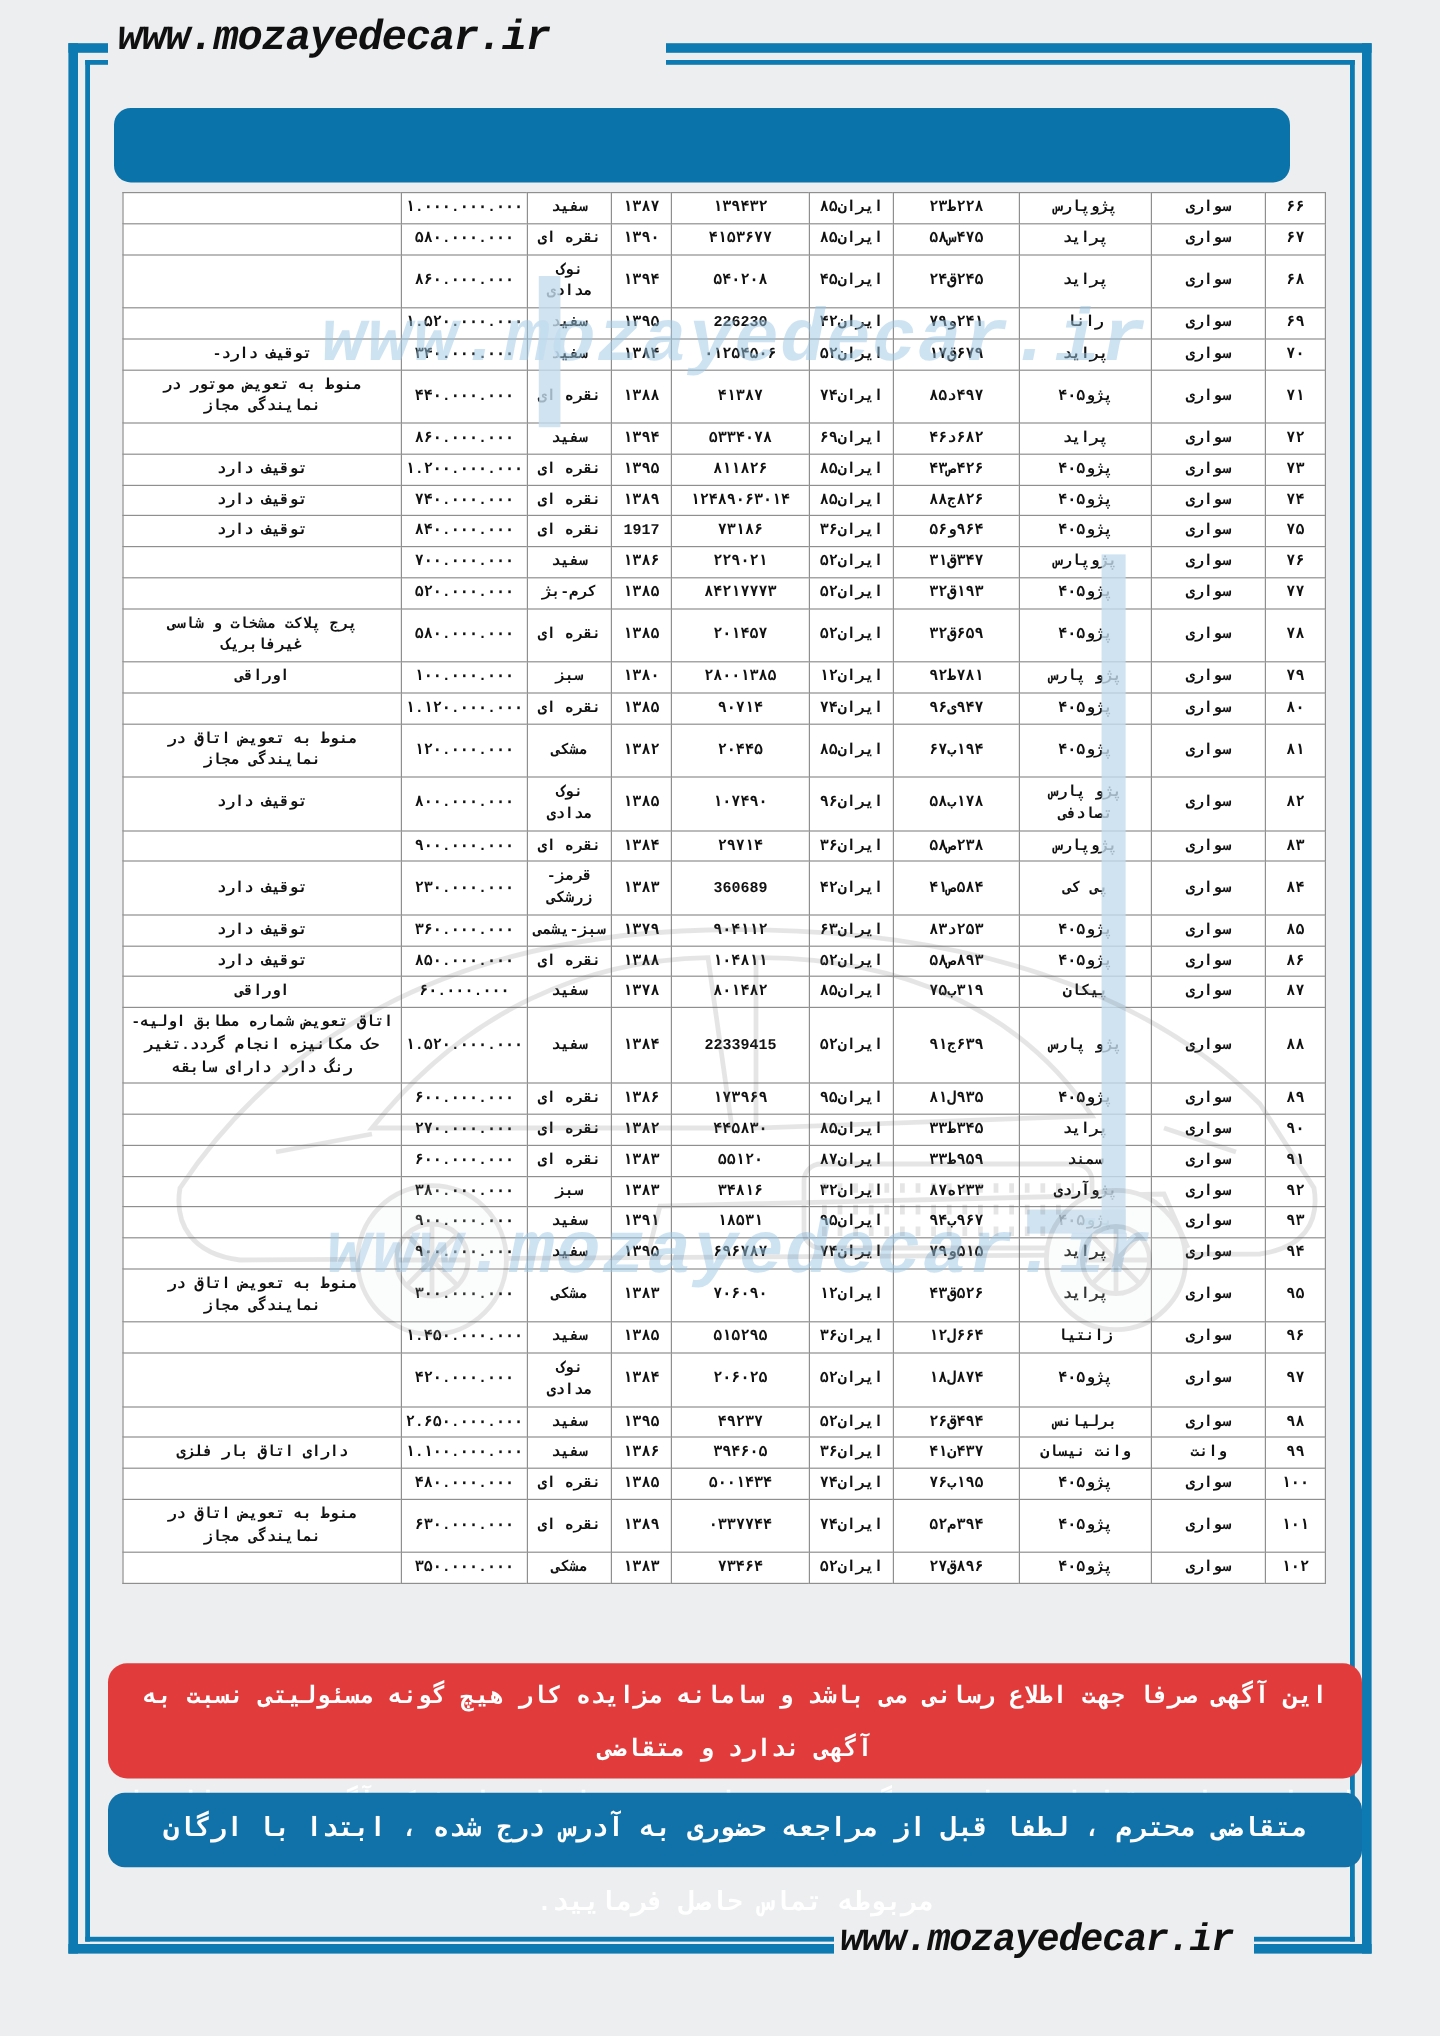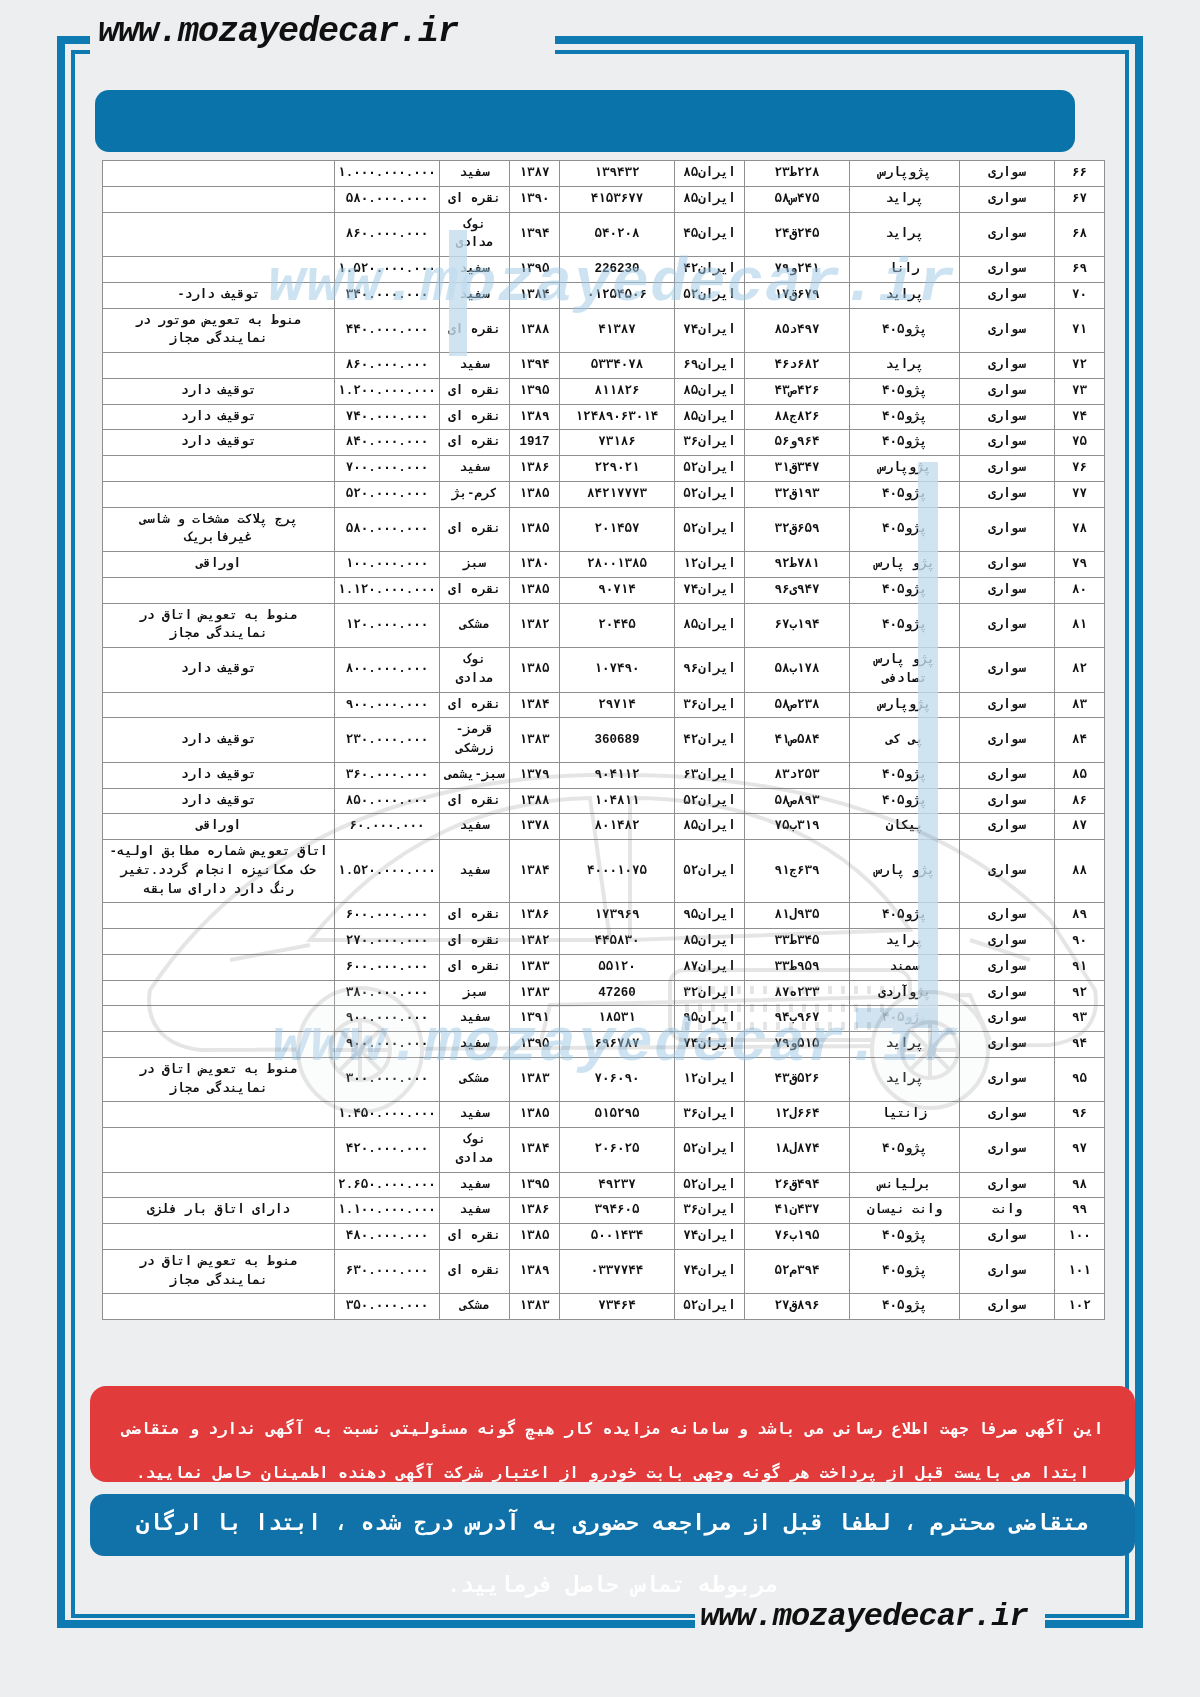--- a/index.html
+++ b/index.html
@@ -25,21 +25,21 @@
   
   .wm{position:absolute;color:#9cc8e6;pointer-events:none;white-space:nowrap;z-index:3;}
   .wm-brand{font-style:italic;font-weight:900;font-size:62px;opacity:.5;letter-spacing:1px;}
   .wm-fa{font-weight:bold;font-size:80px;opacity:.45;letter-spacing:4px;direction:rtl;}
   .bk{position:absolute;background:#c3dcee;opacity:.8;pointer-events:none;z-index:3;}
   .car{position:absolute;left:110px;top:690px;opacity:.16;z-index:3;pointer-events:none;}
   
   .notice{position:absolute;left:90px;width:1045px;color:#fff;font-weight:800;
           direction:rtl;text-align:center;z-index:4;}
   .notice-red{top:1386px;height:96px;background:#e23b3b;border-radius:16px;
-              font-size:16px;line-height:44px;padding-top:22px;box-sizing:border-box;}
+              font-size:20px;line-height:44px;padding-top:7px;box-sizing:border-box;}
   .notice-blue{top:1494px;height:62px;background:#1172a9;border-radius:14px;
                font-size:22px;line-height:62px;}
   .z-top{z-index:5;}
 </style>
 </head>
 <body>
 
 <div class="page">
 
   <div>
@@ -336,21 +336,21 @@
             <td class="c-color">سفید</td>
             <td class="c-price num">۶۰.۰۰۰.۰۰۰</td>
             <td class="c-note">اوراقی</td>
           </tr>
           <tr>
             <td class="c-no num">۸۸</td>
             <td class="c-type">سواری</td>
             <td class="c-name">پژو پارس</td>
             <td class="c-plate num">۹۱ج۶۳۹</td>
             <td class="c-region">ایران۵۲</td>
-            <td class="c-serial num">۴۰۰۰۱۰۷۵</td>
+            <td class="c-serial num">22339415</td>
             <td class="c-year num">۱۳۸۴</td>
             <td class="c-color">سفید</td>
             <td class="c-price num">۱.۵۲۰.۰۰۰.۰۰۰</td>
             <td class="c-note">اتاق تعویض شماره مطابق اولیه- حک مکانیزه انجام گردد.تغیر رنگ دارد دارای سابقه</td>
           </tr>
           <tr>
             <td class="c-no num">۸۹</td>
             <td class="c-type">سواری</td>
             <td class="c-name">پژو۴۰۵</td>
             <td class="c-plate num">۸۱ل۹۳۵</td>
@@ -384,21 +384,21 @@
             <td class="c-color">نقره ای</td>
             <td class="c-price num">۶۰۰.۰۰۰.۰۰۰</td>
             <td class="c-note"></td>
           </tr>
           <tr>
             <td class="c-no num">۹۲</td>
             <td class="c-type">سواری</td>
             <td class="c-name">پژوآردی</td>
             <td class="c-plate num">۸۷ه۲۳۳</td>
             <td class="c-region">ایران۳۲</td>
-            <td class="c-serial num">47260</td>
+            <td class="c-serial num">۳۴۸۱۶</td>
             <td class="c-year num">۱۳۸۳</td>
             <td class="c-color">سبز</td>
             <td class="c-price num">۳۸۰.۰۰۰.۰۰۰</td>
             <td class="c-note"></td>
           </tr>
           <tr>
             <td class="c-no num">۹۳</td>
             <td class="c-type">سواری</td>
             <td class="c-name">پژو۴۰۵</td>
             <td class="c-plate num">۹۴ب۹۶۷</td>

